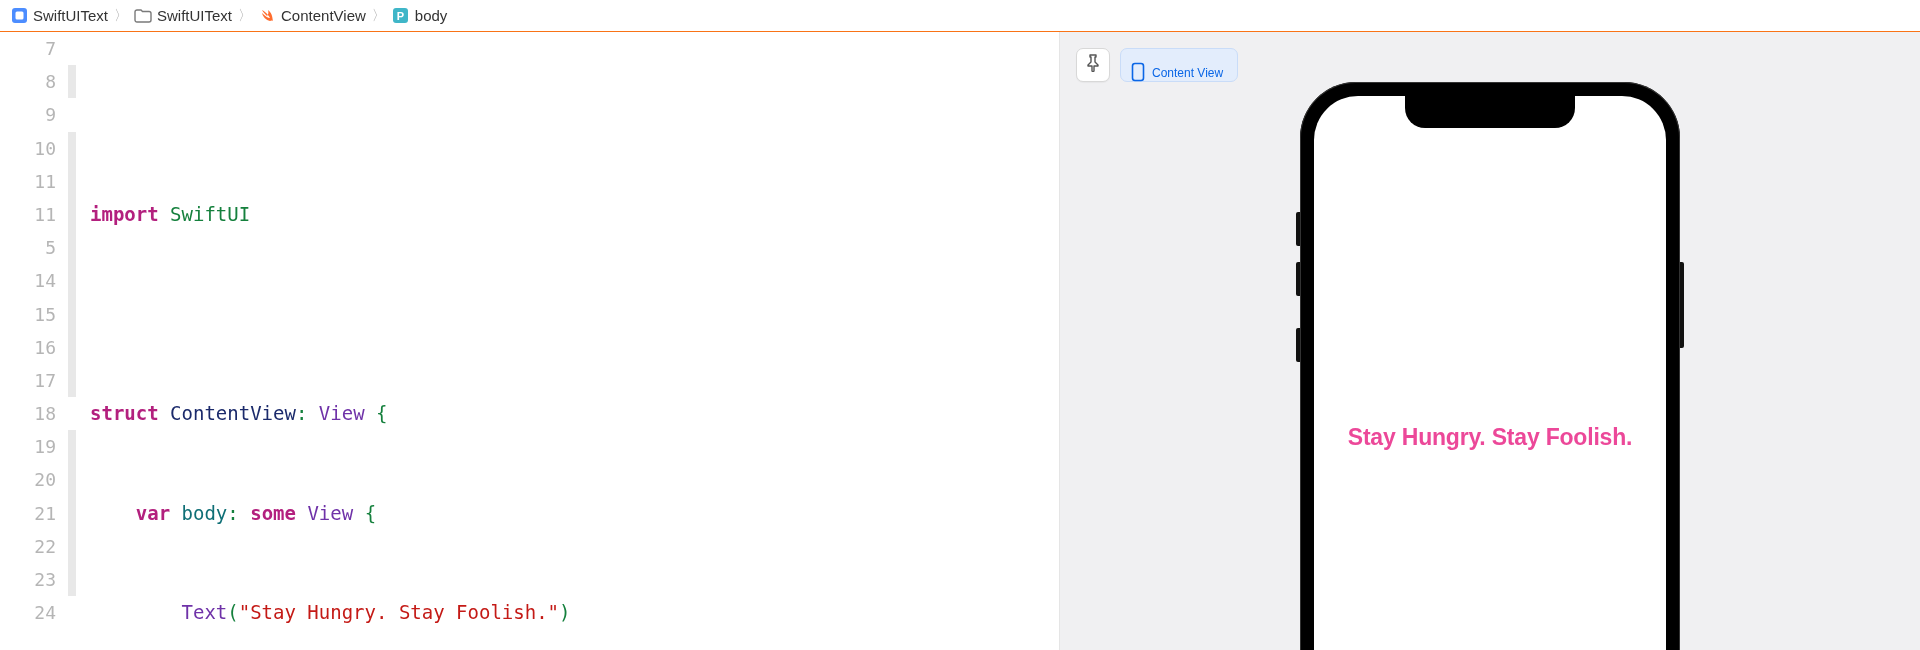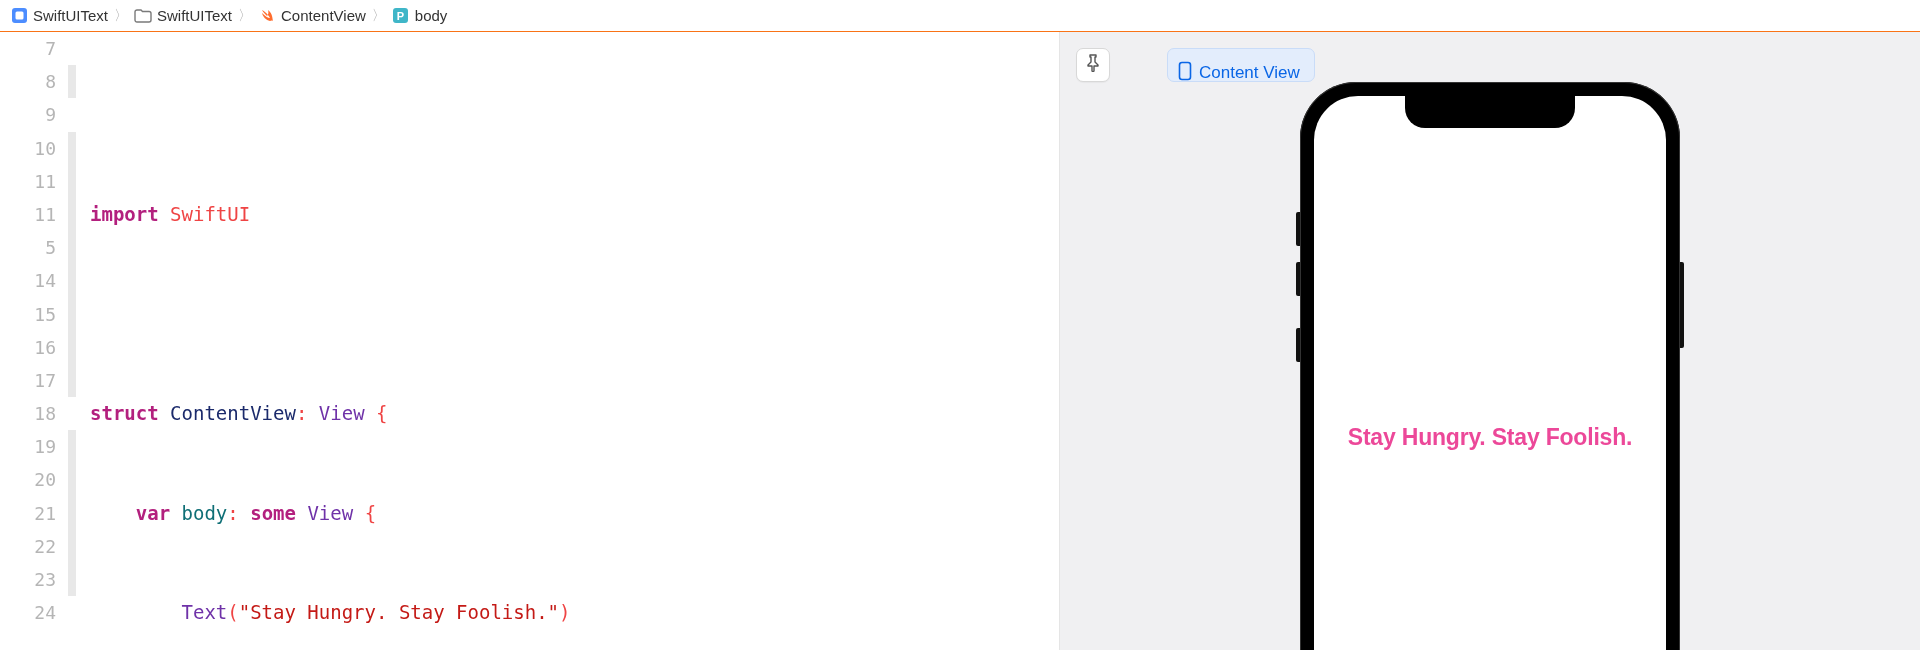--- a/index.html
+++ b/index.html
@@ -70,21 +70,21 @@
     white-space: pre;
     color: #000;
     position: relative;
   }
   .code .line { height: 33.2px; padding-left: 14px; position: relative; }
   .kw-pink { color: #b3207e; font-weight: 700; }
   .type-dark { color: #1b2a6b; }
   .type-purple { color: #6f32a8; }
   .ident-teal { color: #0f6f76; }
   .str-red { color: #c41a16; }
-  .plain { color: #ef4444; }
+  .plain { color: #15803d; }
 
   
   .preview-pane {
     flex: 1;
     background: #f0f0f2;
     position: relative;
     display: flex;
     justify-content: center;
     padding-top: 50px;
   }
@@ -105,22 +105,21 @@
   }
   .content-view-btn {
     height: 34px;
     background: #e3edfc;
     border: 1px solid #c9dcf8;
     border-radius: 7px;
     display: flex; align-items: center;
     gap: 7px;
     padding: 16px 14px 0 10px;
     color: #0a66e6;
-    font-size: 17px;
-    margin-left: 47px;
+    font-size: 12px;
   }
 
   
   .phone {
     width: 380px;
     height: 780px;
     background: #000;
     border-radius: 56px;
     padding: 14px;
     position: relative;

